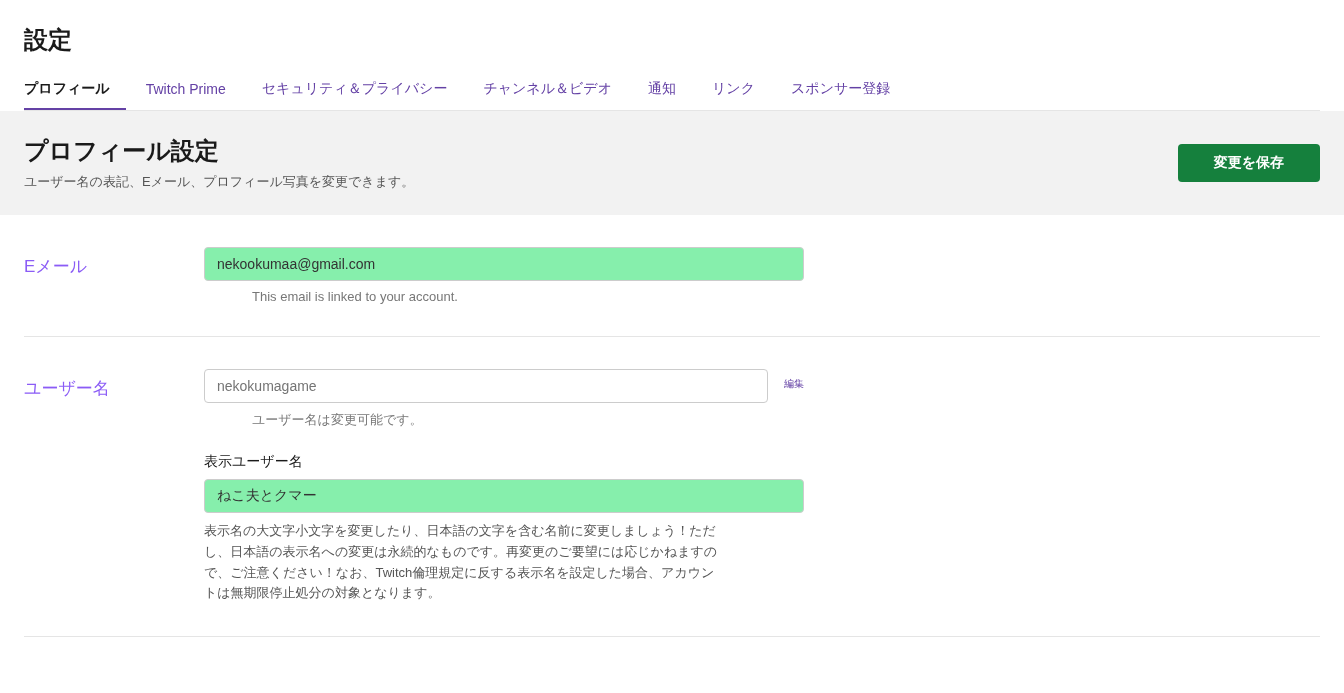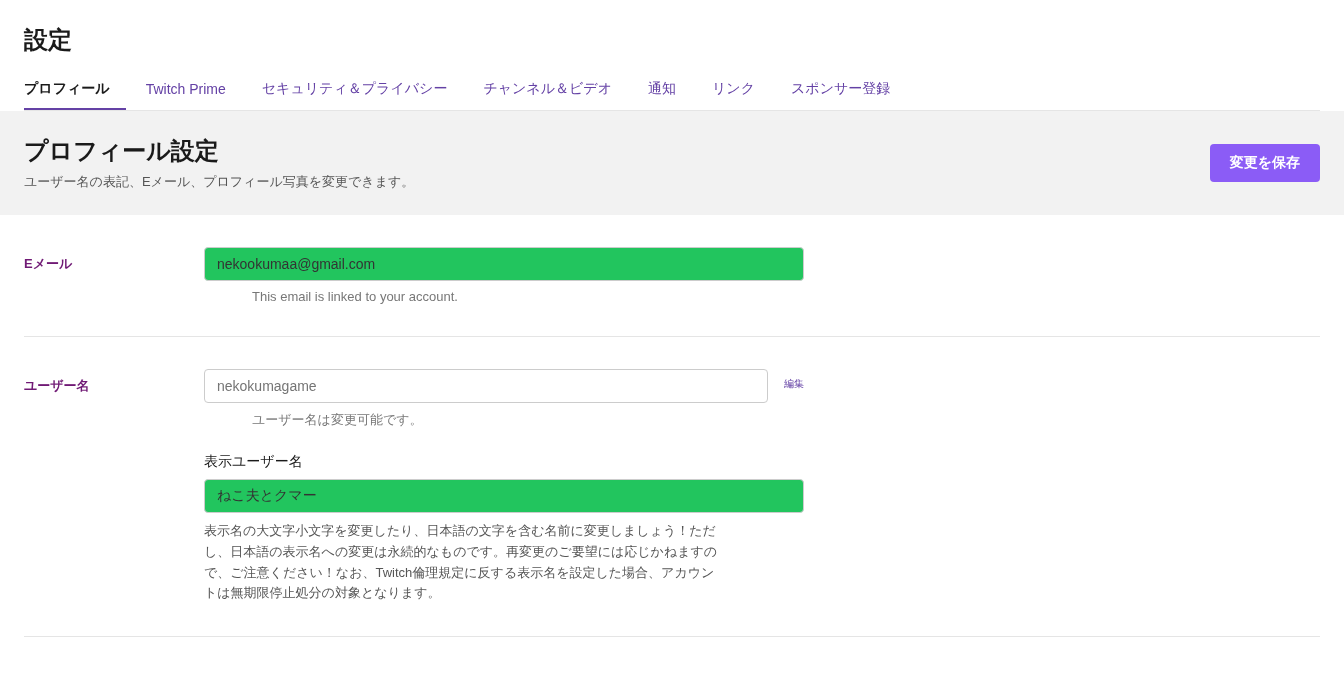--- a/index.html
+++ b/index.html
@@ -66,59 +66,59 @@
       font-size: 24px;
       font-weight: 600;
       margin-bottom: 6px;
       color: #1a1a1a;
     }
     .profile-banner-text p {
       font-size: 13px;
       color: #555;
     }
     .save-btn {
-      background: #8b5cf6;
+      background: #15803d;
       color: #fff;
       border: none;
-      padding: 10px 20px;
+      padding: 10px 36px;
       font-size: 14px;
       font-weight: 600;
       cursor: pointer;
       border-radius: 4px;
       white-space: nowrap;
     }
     .content {
       padding: 0 24px;
     }
     .form-section {
       border-bottom: 1px solid #e5e5e5;
       padding: 32px 0;
       display: flex;
       align-items: flex-start;
     }
     .form-label {
       width: 180px;
       min-width: 180px;
-      font-size: 13px;
-      font-weight: 700;
-      color: #701a75;
+      font-size: 17px;
+      font-weight: 400;
+      color: #8b5cf6;
       padding-top: 8px;
     }
     .form-fields {
       flex: 1;
       max-width: 600px;
     }
     .form-input {
       width: 100%;
       padding: 8px 12px;
       border: 1px solid #ccc;
       border-radius: 4px;
       font-size: 14px;
       color: #333;
-      background: #22c55e;
+      background: #86efac;
       outline: none;
     }
     .form-input[disabled] {
       background: #fff;
       color: #999;
     }
     .field-hint {
       margin-top: 8px;
       font-size: 13px;
       color: #777;

